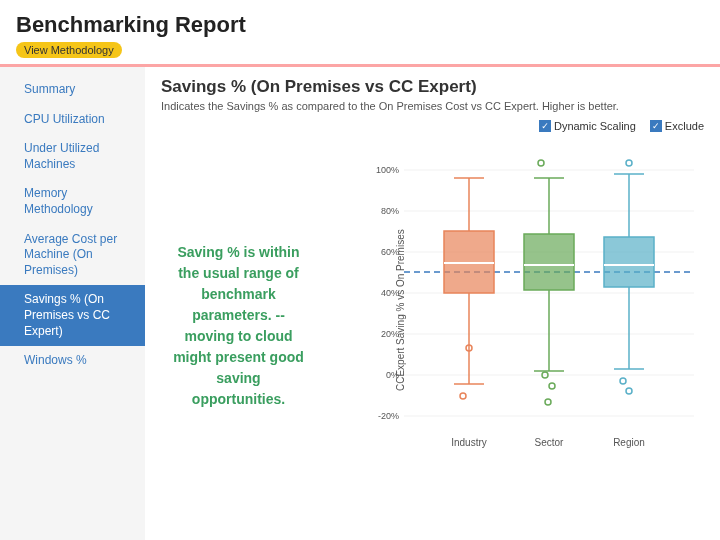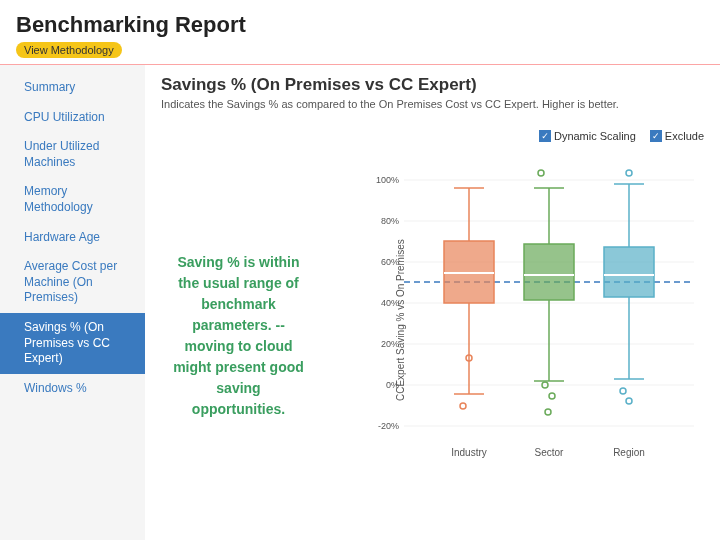--- a/index.html
+++ b/index.html
@@ -7,21 +7,21 @@
       font-family: Arial, sans-serif;
       background: #fff;
       color: #333;
       width: 720px;
       height: 540px;
       overflow: hidden;
       font-size: 13px;
     }
     .page-header {
       padding: 12px 16px 6px;
-      border-bottom: 1px solid #fca5a5;
+      border-bottom: 3px solid #fca5a5;
     }
     .page-title {
       font-size: 22px;
       font-weight: bold;
       color: #222;
       margin-bottom: 4px;
     }
     .view-methodology-btn {
       display: inline-block;
       background: #f5c518;
@@ -59,21 +59,21 @@
     }
     .chart-title {
       font-size: 17px;
       font-weight: bold;
       color: #333;
       margin-bottom: 3px;
     }
     .chart-subtitle {
       font-size: 11px;
       color: #555;
-      margin-bottom: 20px;
+      margin-bottom: 8px;
     }
     .chart-controls {
       display: flex;
       justify-content: flex-end;
       gap: 14px;
       font-size: 11px;
       color: #333;
       margin-bottom: 4px;
     }
     .checkbox-label {
@@ -126,21 +126,20 @@
   <div class="view-methodology-btn">View Methodology</div>
 </div>
 
 <div class="main-layout">
 
   <div class="sidebar">
   <div class="sidebar-item">Summary</div>
       <div class="sidebar-item">CPU Utilization</div>
       <div class="sidebar-item">Under Utilized Machines</div>
       <div class="sidebar-item">Memory Methodology</div>
-      <div class="sidebar-item">Hardware Age</div>
       <div class="sidebar-item">Average Cost per Machine (On Premises)</div>
       <div class="sidebar-item active">Savings % (On Premises vs CC Expert)</div>
       <div class="sidebar-item">Windows %</div>
     </div>
 
   <div class="content-area">
     <div class="chart-title">Savings % (On Premises vs CC Expert)</div>
     <div class="chart-subtitle">Indicates the Savings % as compared to the On Premises Cost vs CC Expert. Higher is better.</div>
 
     <div class="chart-controls">

